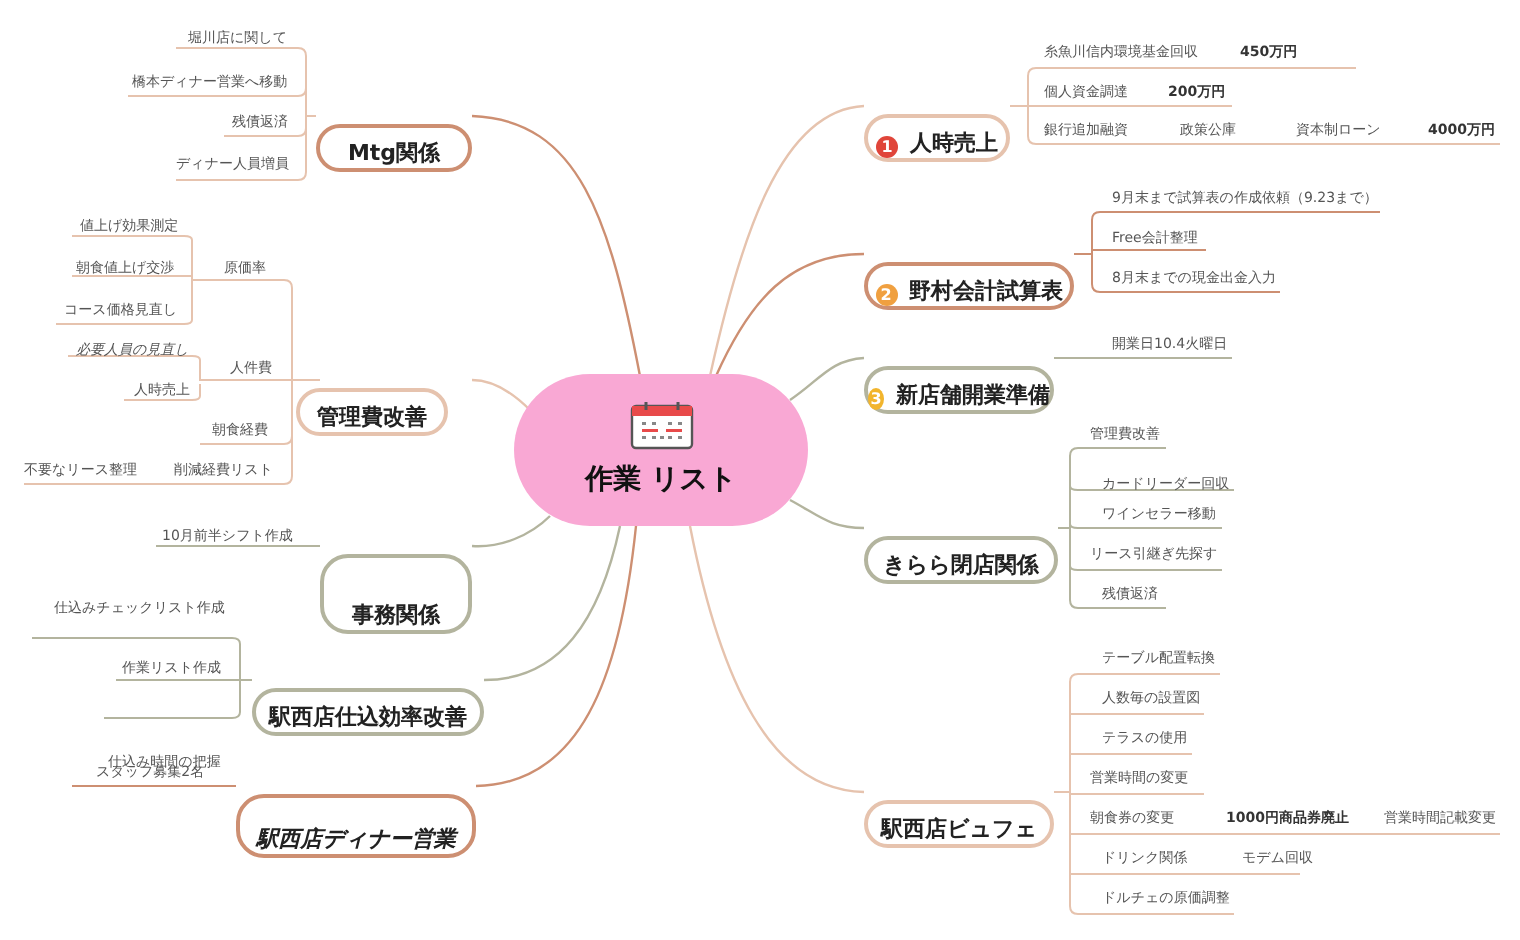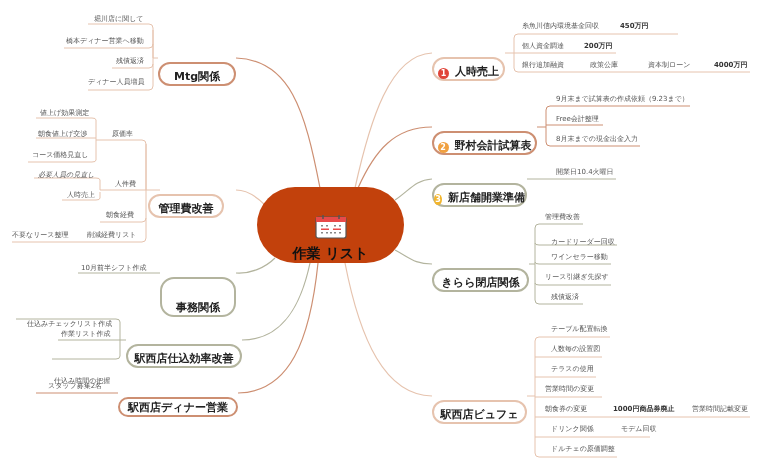--- a/index.html
+++ b/index.html
@@ -7,22 +7,22 @@
          font-family: "DejaVu Sans", "Liberation Sans", sans-serif; color: #333; }
   svg.links { position: absolute; left: 0; top: 0; width: 760px; height: 470px; }
   .node { position: absolute; box-sizing: border-box; background: #fff;
           border: 2px solid #d9a98a; border-radius: 14px; display: flex;
           align-items: flex-end; justify-content: center; font-weight: bold;
           font-size: 11px; color: #222; white-space: nowrap; margin-top: 16px; }
   .node.olive { border-color: #b3b49e; }
   .node.pale { border-color: #e6c3ae; }
   .node.rust { border-color: #cd8f72; }
   .root { position: absolute; left: 257px; top: 187px; width: 147px; height: 76px;
-          background: #c2410c; border-radius: 38px; display: flex; flex-direction: column;
-          align-items: center; justify-content: flex-end; }
+          background: #f9a8d4; border-radius: 38px; display: flex; flex-direction: column;
+          align-items: center; justify-content: center; }
   .root-title { font-weight: bold; font-size: 14px; color: #111; margin-top: 6px; }
   .badge { display: inline-block; width: 11px; height: 11px; border-radius: 50%;
            color: #fff; font-size: 8px; line-height: 11px; text-align: center;
            margin-right: 6px; font-weight: bold; }
   .leaf { position: absolute; font-size: 7px; color: #555; white-space: nowrap; line-height: 9px; }
   .leaf.dark { color: #333; font-weight: bold; }
 </style>
 </head>
 <body>
 
@@ -150,25 +150,25 @@
 <div class="leaf" style="left:12px;top:231px;">不要なリース整理</div>
 
 <div class="node olive" style="left:160px;top:261px;width:76px;height:40px;">
   <span>事務関係</span>
 </div>
 <div class="leaf" style="left:81px;top:264px;">10月前半シフト作成</div>
 
 <div class="node olive" style="left:126px;top:328px;width:116px;height:24px;">
   <span>駅西店仕込効率改善</span>
 </div>
-<div class="leaf" style="left:27px;top:320px;text-align:right;">仕込みチェックリスト作成</div>
+<div class="leaf" style="left:27px;top:300px;text-align:right;">仕込みチェックリスト作成</div>
 <div class="leaf" style="left:61px;top:330px;">作業リスト作成</div>
 <div class="leaf" style="left:54px;top:349px;margin-top:28px;">仕込み時間の把握</div>
 
-<div class="node rust" style="left:118px;top:381px;width:120px;height:20px;">
+<div class="node rust" style="left:118px;top:381px;width:120px;height:32px;font-style:italic;">
   <span>駅西店ディナー営業</span>
 </div>
 <div class="leaf" style="left:48px;top:382px;">スタッフ募集2名</div>
 
 <div class="node pale" style="left:432px;top:41px;width:73px;height:24px;">
   <span class="badge" style="background:#e0453a;">1</span>
   <span>人時売上</span>
 </div>
 <div class="leaf" style="left:522px;top:22px;">糸魚川信内環境基金回収</div>
 <div class="leaf dark" style="left:620px;top:22px;">450万円</div>

